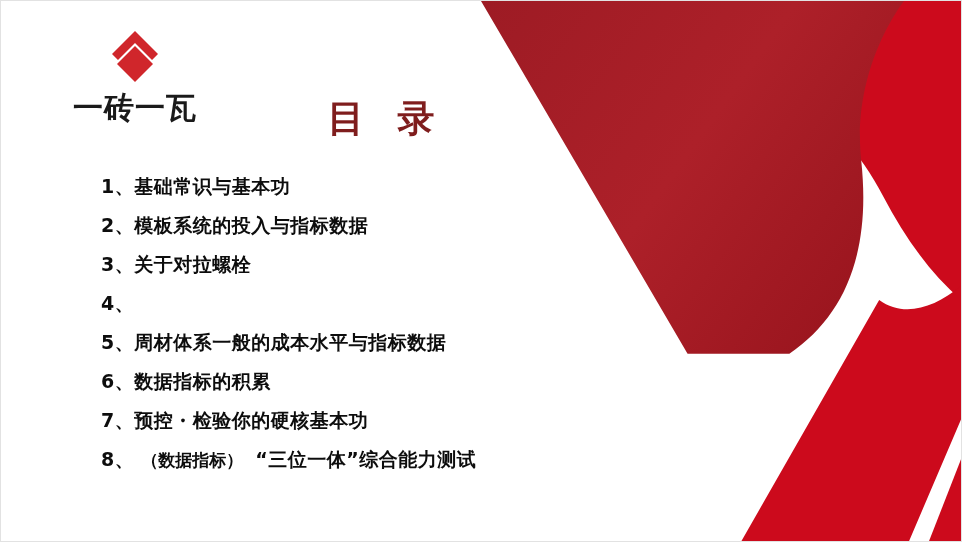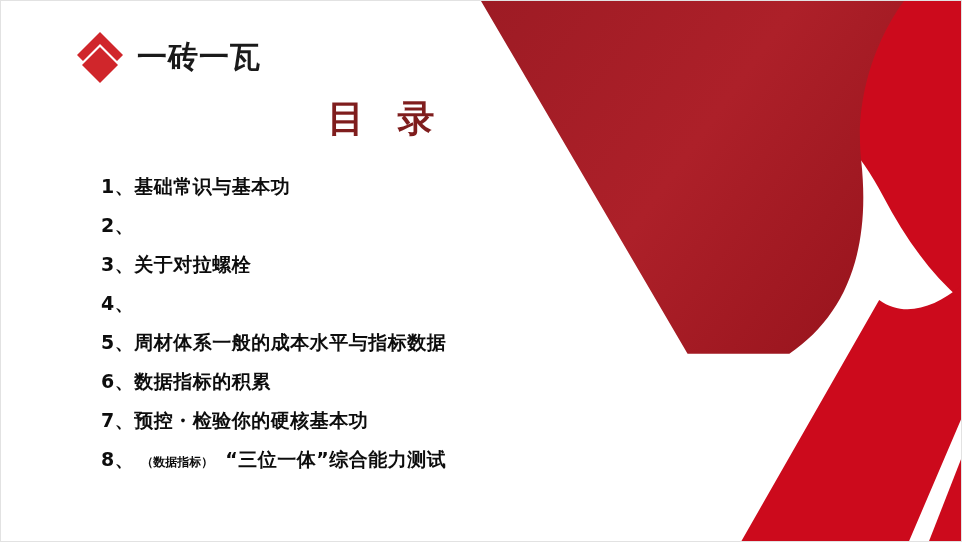--- a/index.html
+++ b/index.html
@@ -32,20 +32,21 @@
 
   
   .logo-block {
     position: absolute;
     left: 72px;
     top: 28px;
     display: flex;
     align-items: center;
     gap: 10px;
     height: 56px;
+    flex-direction: column;
   }
   .logo-mark {
     width: 54px;
     height: 54px;
     flex: 0 0 auto;
     display: block;
   }
   .logo-text {
     font-size: 30px;
     font-weight: 700;
@@ -91,21 +92,21 @@
   .toc-num {
     flex: 0 0 auto;
     letter-spacing: 0.5px;
   }
   .toc-label {
     flex: 0 0 auto;
     letter-spacing: 0.5px;
   }
   .toc-note {
     flex: 0 0 auto;
-    font-size: 12px;
+    font-size: 17px;
     font-weight: 700;
     letter-spacing: 0;
     padding-left: 7px;
     font-family: Liberation Serif, serif;
   }
   .toc-tail {
     flex: 0 0 auto;
     letter-spacing: 0.5px;
     padding-left: 12px;
   }
@@ -147,20 +148,21 @@
 
   <div class="toc">
 
     <div class="toc-item">
       <span class="toc-num">1、</span>
       <span class="toc-label">基础常识与基本功</span>
     </div>
 
     <div class="toc-item">
       <span class="toc-num">2、</span>
+      <span class="toc-label">模板系统的投入与指标数据</span>
     </div>
 
     <div class="toc-item">
       <span class="toc-num">3、</span>
       <span class="toc-label">关于对拉螺栓</span>
     </div>
 
     <div class="toc-item">
       <span class="toc-num">4、</span>
     </div>

